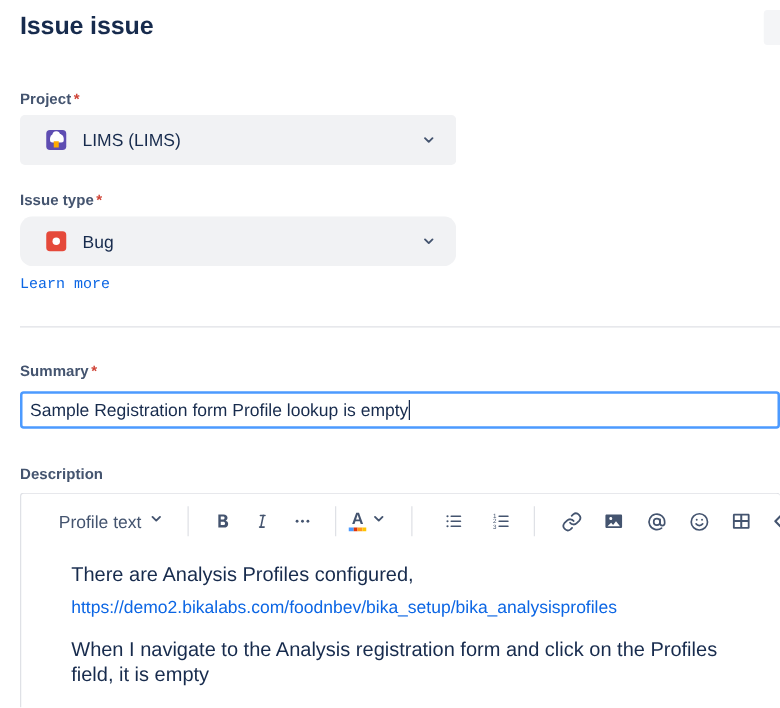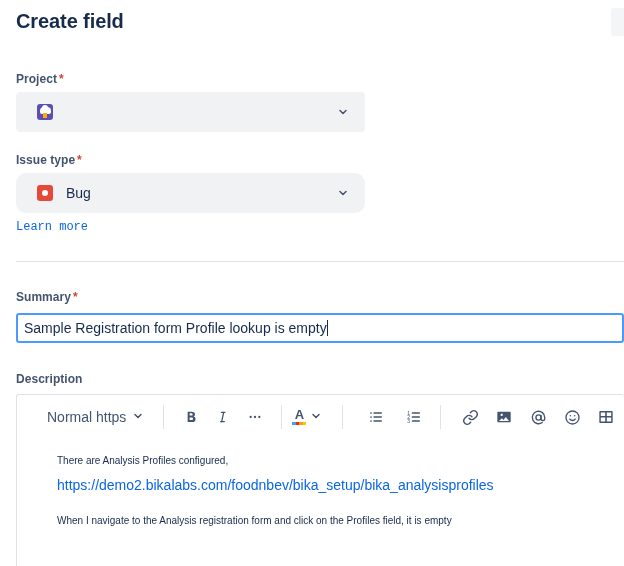--- a/index.html
+++ b/index.html
@@ -258,56 +258,57 @@
     margin-top: 1px;
     width: 14px; height: 3px;
     display: flex;
   }
   .color-a .a-bar i { flex: 1 1 auto; display: block; }
   
   .editor-body {
     padding: 12px 16px 0 40px;
   }
   .ed-p {
-    font-size: 10px;
+    font-size: 16px;
     color: #172B4D;
     line-height: 20px;
     margin: 0 0 0 0;
   }
   .ed-link {
     font-size: 14px;
     color: #0C66E4;
     line-height: 20px;
     margin: 4px 0 0 0;
     text-decoration: none;
     cursor: pointer;
     display: block;
   }
   .ed-spacer { height: 16px; }
 </style>
 </head>
 <body>
 
 <div class="dialog">
 
-  <div class="dlg-title">Create field</div>
+  <div class="dlg-title">Issue issue</div>
 
   <div class="close-stub"></div>
 
   <div class="field-label lbl-project">
     <span>Project</span><span class="req">*</span>
   </div>
 
   <div class="select-box select-project">
     <div class="select-icon-wrap">
       <div class="proj-avatar">
         <div class="cloud"></div>
         <div class="bolt"></div>
       </div>
     </div>
+    <div class="select-text">LIMS (LIMS)</div>
     <div class="chevron">
       <svg width="12" height="12" viewBox="0 0 24 24" fill="none" stroke="#44546F" stroke-width="3" stroke-linecap="round" stroke-linejoin="round">
           <polyline points="6 9 12 15 18 9"></polyline>
         </svg>
     </div>
   </div>
 
   <div class="field-label lbl-issuetype">
     <span>Issue type</span><span class="req">*</span>
   </div>
@@ -337,21 +338,21 @@
       <span class="caret"></span>
   </div>
 
   <div class="field-label lbl-descr">Description</div>
 
   <div class="editor">
 
     <div class="toolbar">
 
       <div class="tb-textstyle">
-        <span class="ts-label">Normal https</span>
+        <span class="ts-label">Profile text</span>
         <span>
           <svg width="12" height="12" viewBox="0 0 24 24" fill="none" stroke="#44546F" stroke-width="3" stroke-linecap="round" stroke-linejoin="round">
               <polyline points="6 9 12 15 18 9"></polyline>
             </svg>
         </span>
       </div>
 
       <div class="tb-sep"></div>
 
       <div class="tb-btn" style="margin-left:4px;">

